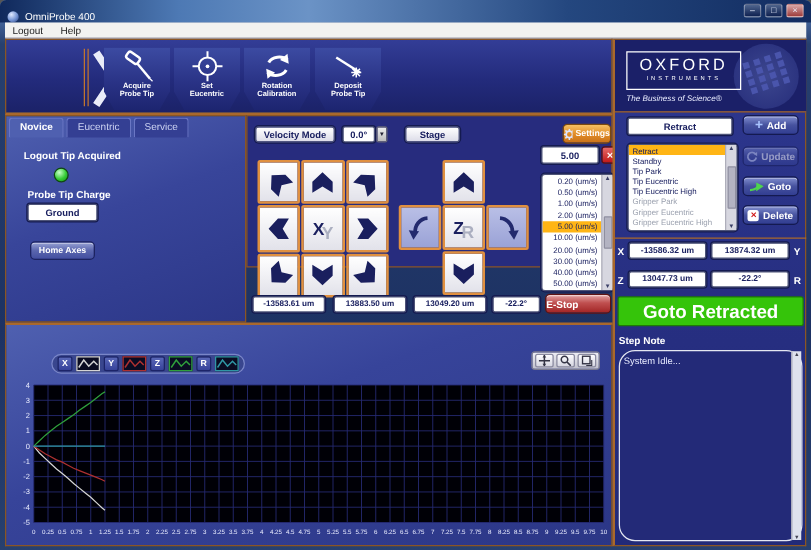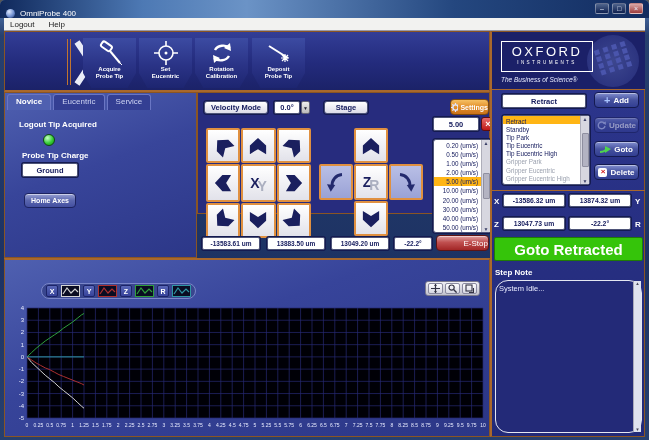--- a/index.html
+++ b/index.html
@@ -74,21 +74,21 @@
   .speed-row{font-size:6.3px;color:#1a2060;text-align:right;padding:1.5px 3px 0 0;height:9.2px;}
   .speed-row.sel{background:#ffb515;}
   .pos-row{font-size:6.3px;color:#1a2060;text-align:left;padding:1.5px 0 0 3px;height:8.2px;white-space:nowrap;}
   .pos-row.sel{background:#ffb515;}
   .pos-row.dis{color:#9aa0ae;}
   .sbar{width:9px;background:#d7d7e0;border-left:1px solid #aeaeba;display:flex;
     flex-direction:column;justify-content:space-between;align-items:center;font-size:5px;color:#3a3f66;}
   .sbar .thumb{width:7px;height:26px;background:#b3b3c2;border:1px solid #8f8fa0;border-radius:1px;}
   
   .estop{background:linear-gradient(180deg,#e2a3a3 0%,#c05050 45%,#a22626 100%);
-    border:1px solid #5e1414;border-radius:4px;color:#fff;font-weight:normal;text-align:right;
+    border:1px solid #5e1414;border-radius:4px;color:#fff;font-weight:bold;text-align:left;
     box-shadow:inset 0 1px 0 rgba(255,255,255,.5);}
   .settings{background:linear-gradient(180deg,#f6c063 0%,#e08a26 55%,#c9721a 100%);
     border:1px solid #7c4a0e;border-radius:4px;color:#fff;font-weight:bold;
     display:flex;align-items:center;justify-content:center;gap:2px;}
   .status-green{border-radius:2px;color:#fff;font-weight:bold;font-size:15px;text-align:center;
     border:1px solid #1f7a06;}
   
   .logo-sec{position:absolute;left:0;top:0;width:153px;height:58px;background:#1b2068;
     border-bottom:1px solid #a9682c;overflow:hidden;}
   .logo-box{position:absolute;border:1px solid #fff;color:#fff;text-align:center;padding-top:2px;}

